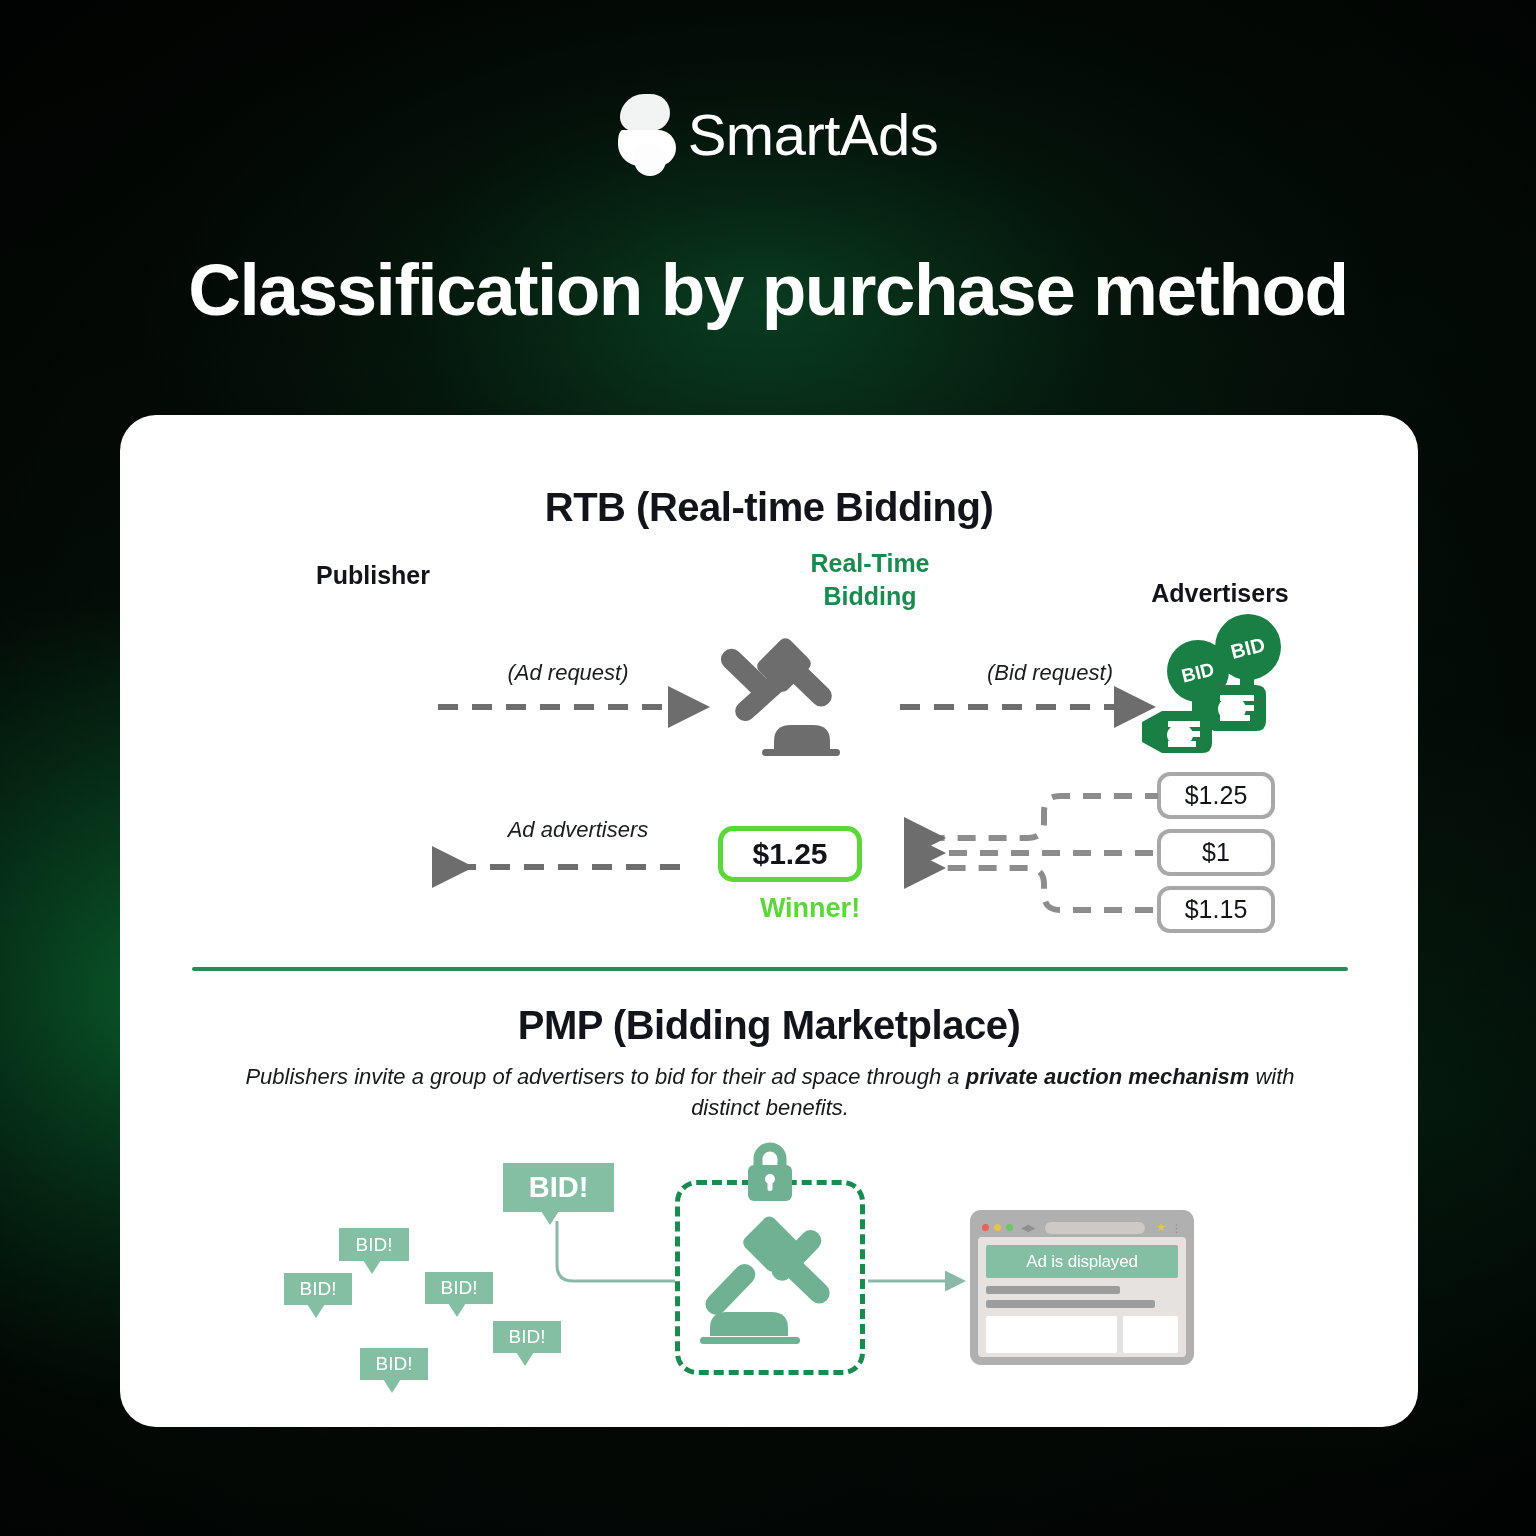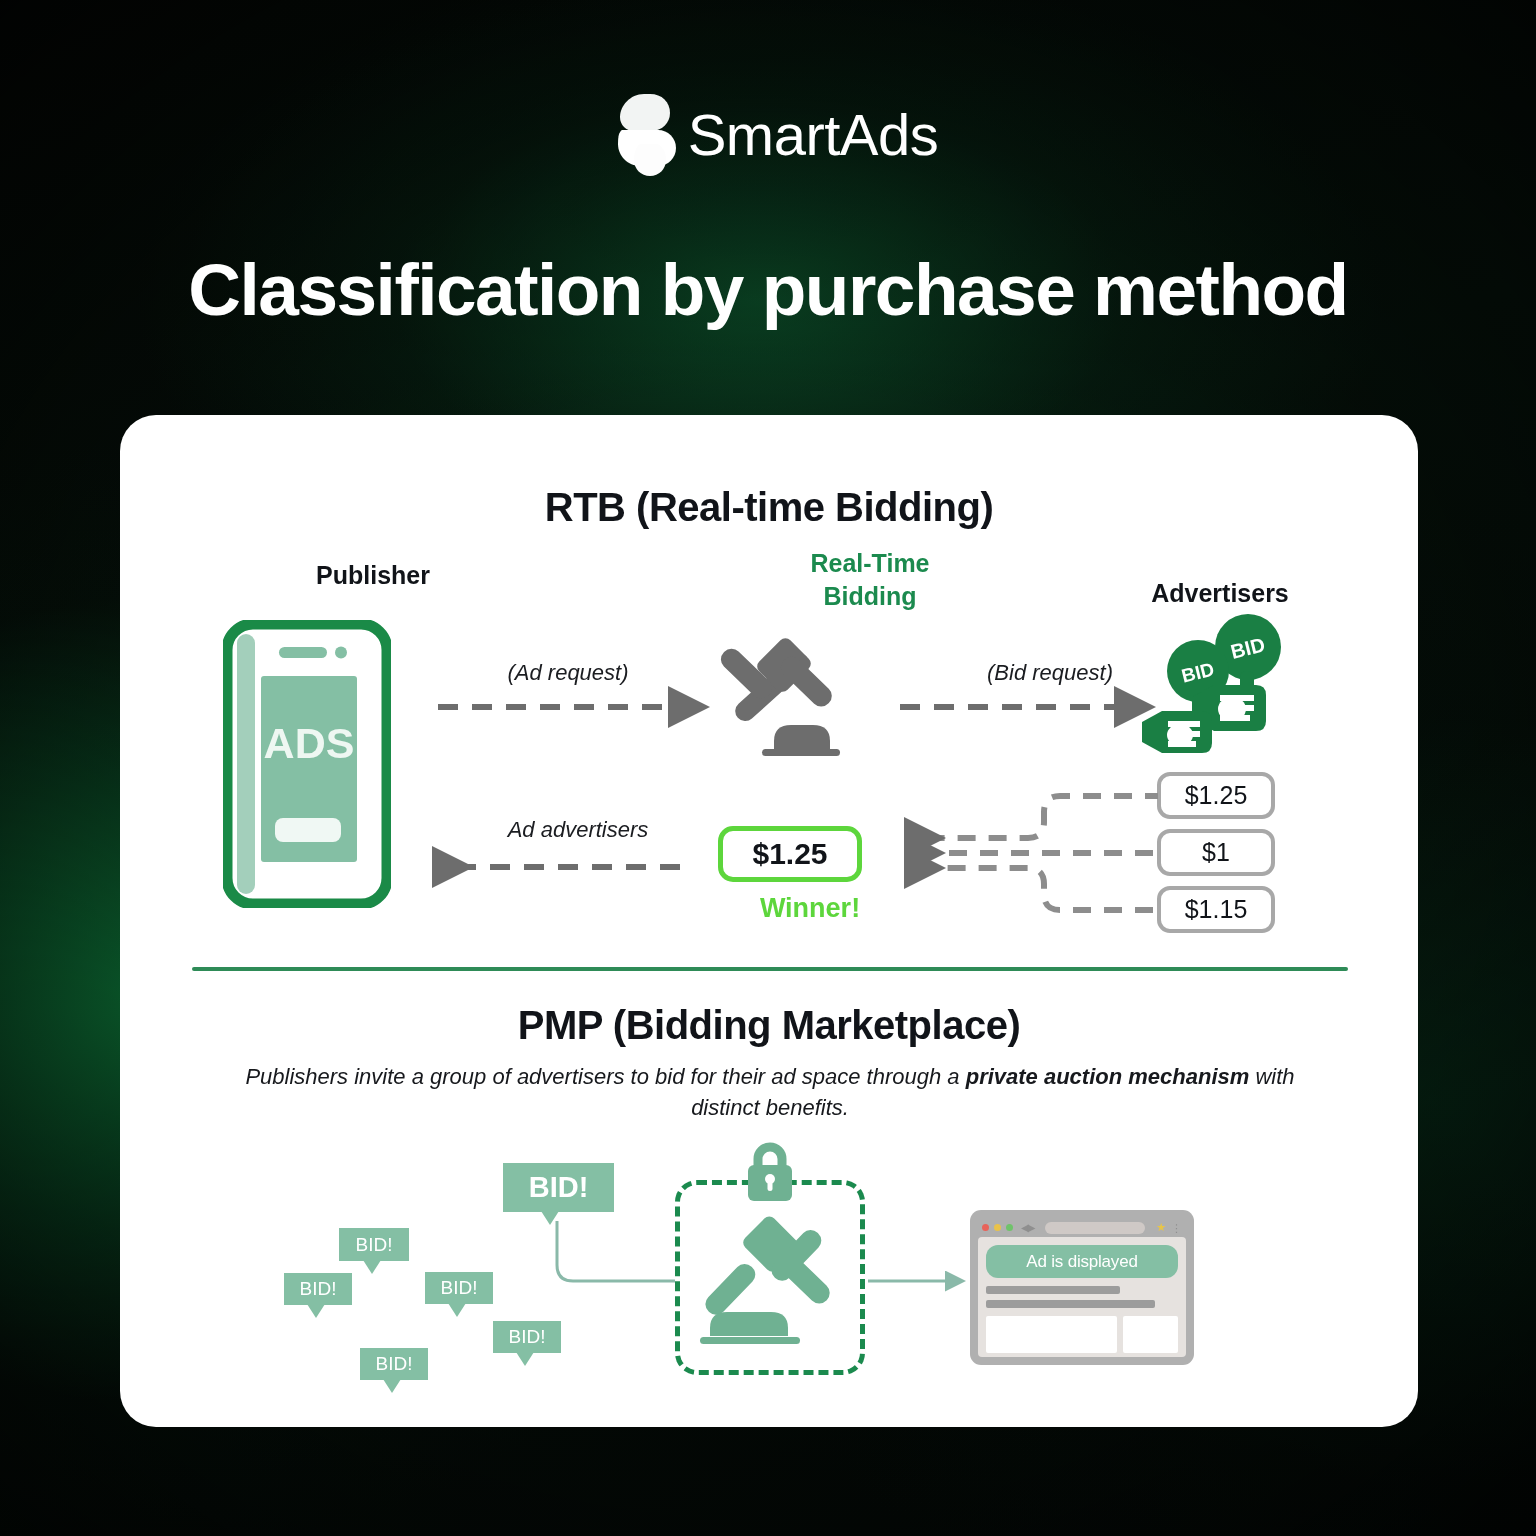--- a/index.html
+++ b/index.html
@@ -164,21 +164,21 @@
   .dot { width: 7px; height: 7px; border-radius: 50%; }
   .dot.r { background: #e8635a; } .dot.y { background: #e9c24a; } .dot.g { background: #6fc36a; }
   .navglyph { color: #8f8f8f; font-size: 10px; letter-spacing: -1px; margin-left: 3px; }
   .urlbar { flex: 1; height: 12px; background: #cfc9c6; border-radius: 6px; margin: 0 6px; }
   .star { color: #e8c547; font-size: 11px; }
   .kebab { color: #8f8f8f; font-size: 11px; line-height: 6px; }
   .browser-body {
     background: #e6e2df; border-radius: 4px; height: 120px; padding: 8px;
   }
   .ad-banner {
-    background: #84bfa4; color: #fff; height: 33px; border-radius: 12px;
+    background: #84bfa4; color: #fff; height: 33px; border-radius: 2px;
     display: flex; align-items: center; justify-content: center;
     font-size: 17px; letter-spacing: -0.2px;
   }
   .line-a { height: 8px; background: #9c9c9c; border-radius: 2px; margin-top: 8px; width: 70%; }
   .line-b { height: 8px; background: #9c9c9c; border-radius: 2px; margin-top: 6px; width: 88%; }
   .blocks { display: flex; gap: 6px; margin-top: 8px; }
   .blk1 { background: #ffffff; height: 37px; flex: 2.4; border-radius: 2px; }
   .blk2 { background: #ffffff; height: 37px; flex: 1; border-radius: 2px; }
 </style>
 </head>
@@ -205,31 +205,20 @@
 
   <div class="rtb-heading">RTB (Real-time Bidding)</div>
 
   <div class="col-label label-publisher">Publisher</div>
   <div class="col-label label-rtb">
     <span>Real-Time</span><br>
     <span>Bidding</span>
   </div>
   <div class="col-label label-advertisers">Advertisers</div>
 
-  <div class="phone">
-    <svg width="168" height="288" viewBox="0 0 168 288">
-      <rect x="4" y="4" width="160" height="280" rx="26" fill="#ffffff" stroke="#1a8a47" stroke-width="11"></rect>
-      <rect x="14" y="14" width="18" height="260" rx="9" fill="#84bfa4" opacity="0.75"></rect>
-      <rect x="56" y="27" width="48" height="11" rx="5.5" fill="#84bfa4"></rect>
-      <circle cx="118" cy="32.5" r="6" fill="#84bfa4"></circle>
-      <rect x="38" y="56" width="96" height="186" rx="3" fill="#84bfa4"></rect>
-      <text x="86" y="138" font-family="Liberation Sans, sans-serif" font-size="43" font-weight="bold" fill="#eef7f2" text-anchor="middle">ADS</text>
-      <rect x="52" y="198" width="66" height="24" rx="8" fill="#f0f8f4"></rect>
-    </svg>
-  </div>
 
   <div class="flow-label lbl-adreq">(Ad request)</div>
   <div class="flow-label lbl-addist">Ad advertisers</div>
   <div class="flow-label lbl-bidreq">(Bid request)</div>
 
   <div class="gavel-rtb">
     <svg width="150" height="130" viewBox="0 0 150 130">
       <g fill="#6d6d6d">
         <rect x="10" y="44" width="92" height="20" rx="10" transform="rotate(-42 56 54)"></rect>
         <rect x="48" y="10" width="40" height="44" rx="7" transform="rotate(45 68 32)"></rect>

